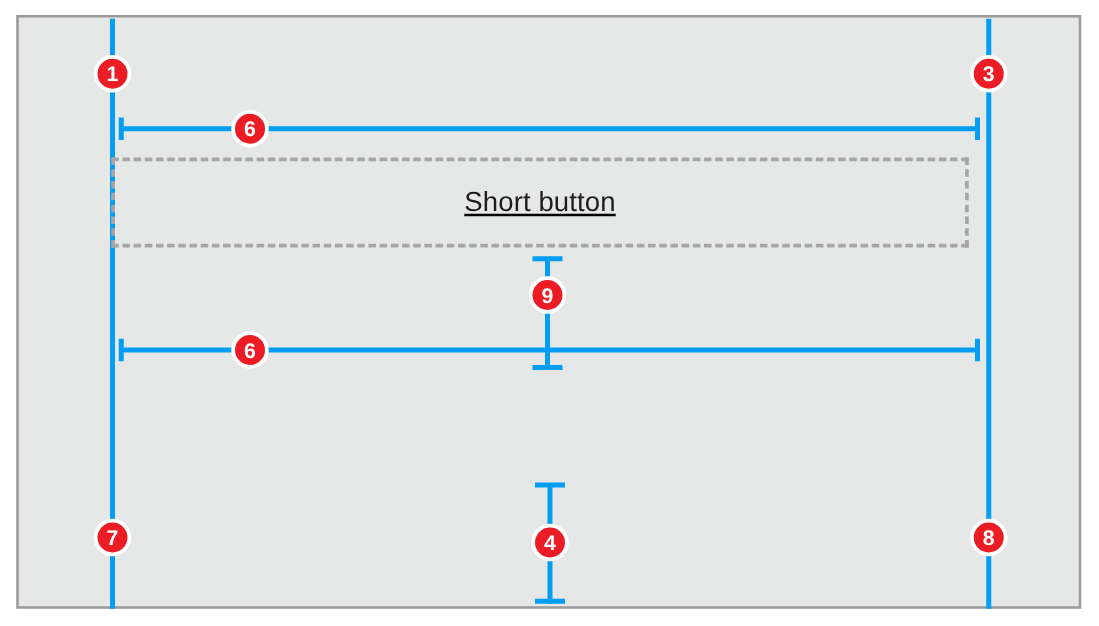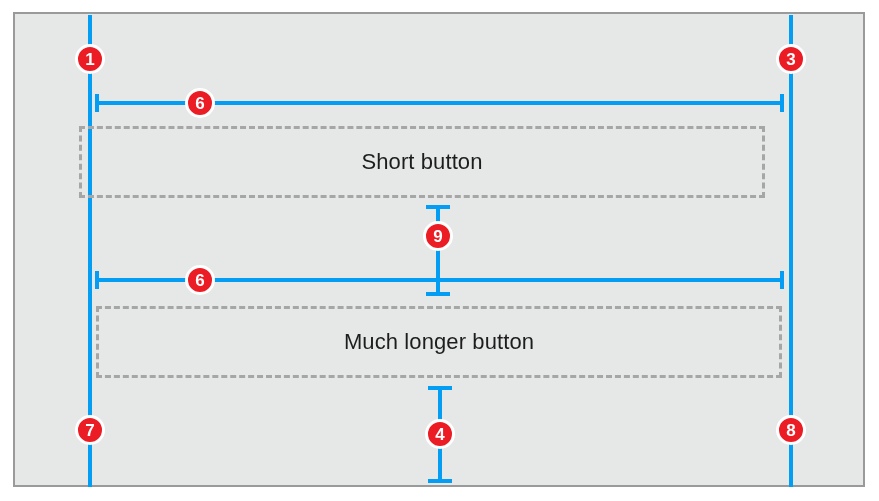--- a/index.html
+++ b/index.html
@@ -106,31 +106,28 @@
 </head>
 <body>
 
 <div id="stage">
 
   <div class="artboard"></div>
 
   <div class="vguide" style="left:88px;"></div>
   <div class="vguide" style="left:789px;"></div>
 
-  <div class="btn-outline" style="left:79px; top:126px; width:686px; height:72px;">
+  <div class="btn-outline" style="left:89px; top:126px; width:686px; height:72px;text-decoration:underline;">
     <span class="btn-label">Short button</span>
   </div>
 
   <div class="hmeasure" style="left:97px; top:101px; width:687px;"></div>
   <div class="cap-v" style="left:95px; top:94px;"></div>
   <div class="cap-v" style="left:780px; top:94px;"></div>
 
-  <div class="btn-outline" style="left:96px; top:306px; width:686px; height:72px;">
-    <span class="btn-label">Much longer button</span>
-  </div>
 
   <div class="hmeasure" style="left:97px; top:278px; width:687px;"></div>
   <div class="cap-v" style="left:95px; top:271px;"></div>
   <div class="cap-v" style="left:780px; top:271px;"></div>
 
   <div class="vmeasure" style="left:436px; top:207px; height:89px;"></div>
   <div class="cap-h" style="left:426px; top:205px;"></div>
   <div class="cap-h" style="left:426px; top:292px;"></div>
 
   <div class="vmeasure" style="left:438px; top:388px; height:95px;"></div>

